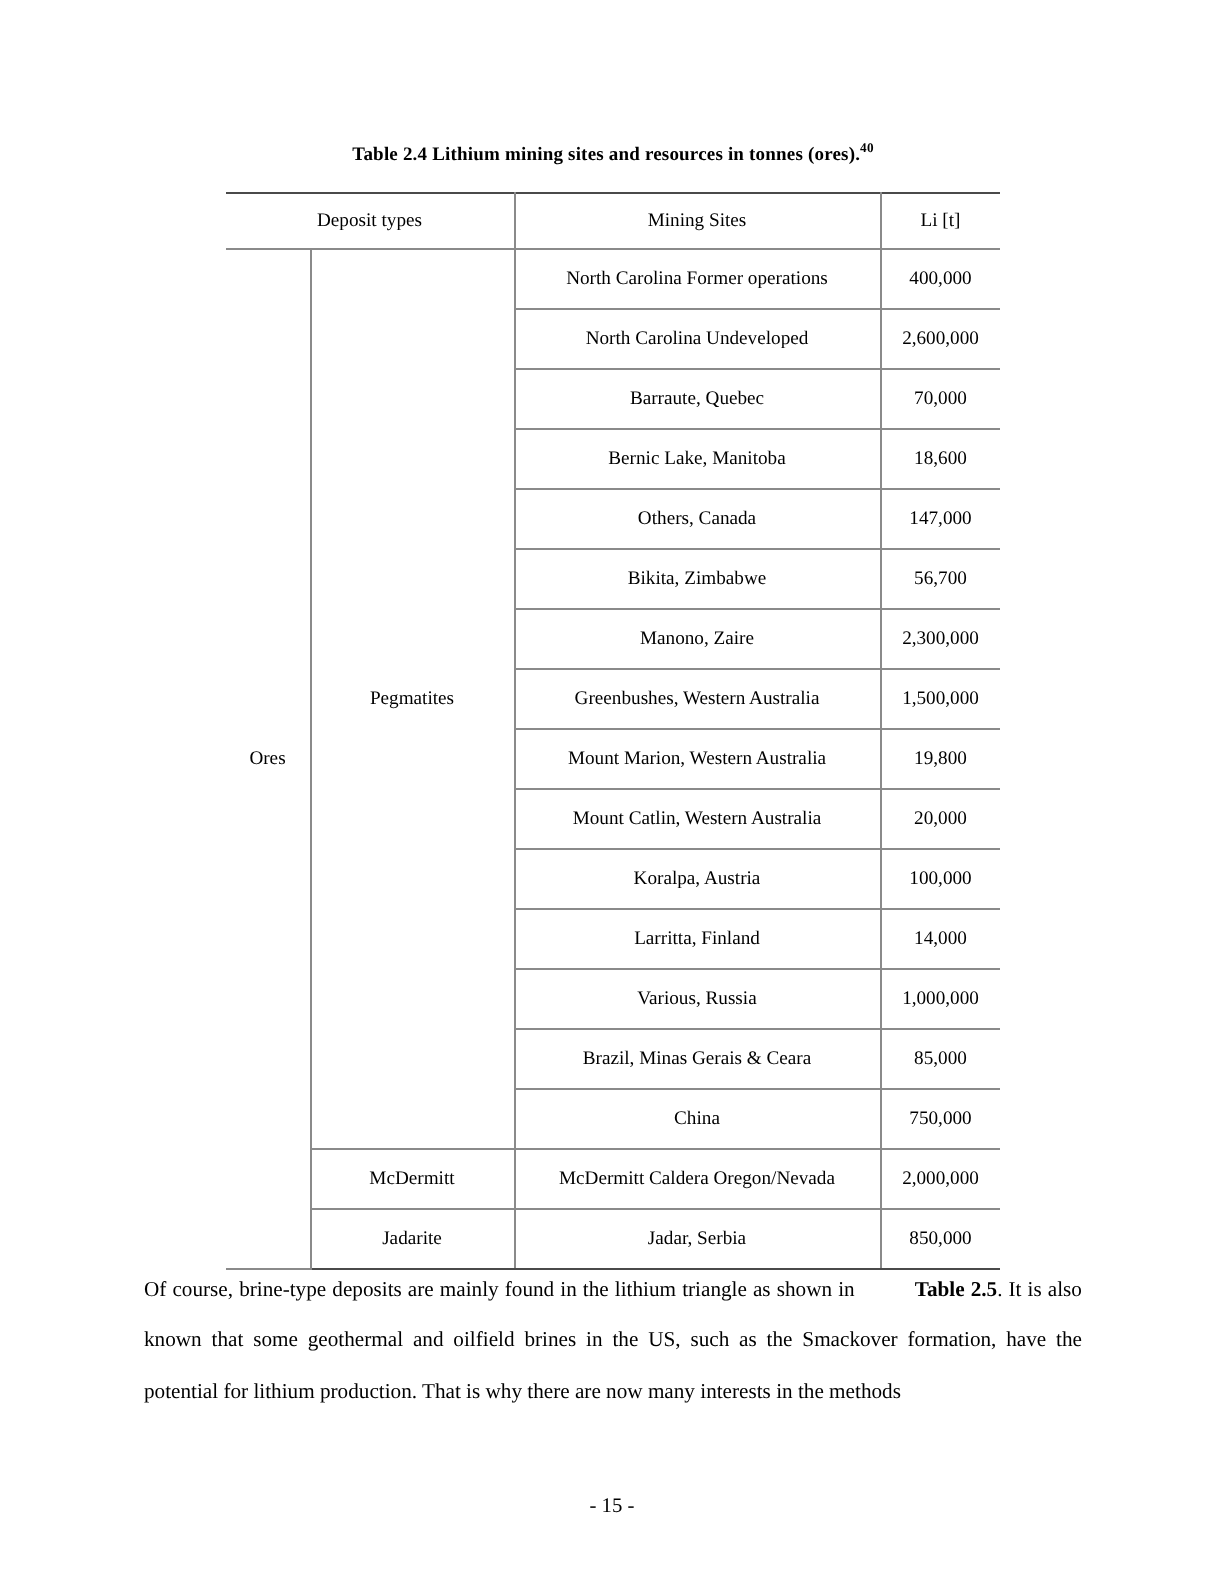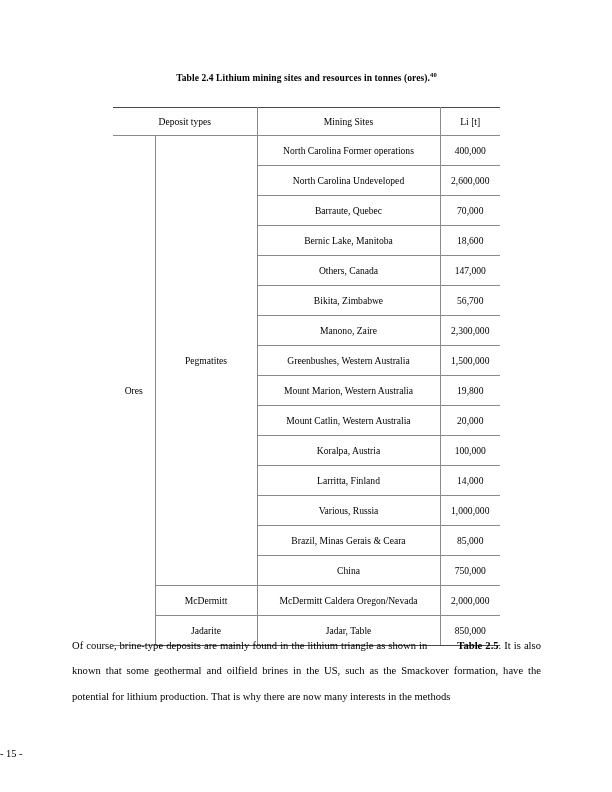--- a/index.html
+++ b/index.html
@@ -39,21 +39,21 @@
     font-size: 6.6px;
     font-weight: bold;
     vertical-align: super;
     line-height: 0;
   }
 
   
   .data-table {
     position: absolute;
     left: 113px;
-    top: 107px;
+    top: 96px;
     width: 387px;
     border-collapse: collapse;
     table-layout: fixed;
     font-size: 9.6px;
   }
   .data-table td, .data-table th {
     border: 0.8px solid #8a8a8a;
     padding: 0;
     height: 29px;
     text-align: center;
@@ -99,21 +99,21 @@
     text-justify: inter-word;
   }
   .body-par b { font-weight: bold; margin-left: 27px; }
 
   
   .page-footer {
     position: absolute;
     left: 0;
     top: 748px;
     width: 612px;
-    text-align: left;
+    text-align: center;
     font-size: 10.4px;
   }
 </style>
 </head>
 <body>
 
 <div class="page">
 
   <div class="table-caption">
     <span>Table 2.4 Lithium mining sites and resources in tonnes (ores).</span><sup>40</sup>
@@ -199,21 +199,21 @@
       </tr>
 
       <tr>
         <td class="cell-span" rowspan="1">McDermitt</td>
         <td>McDermitt Caldera Oregon/Nevada</td>
         <td>2,000,000</td>
       </tr>
 
       <tr>
         <td class="cell-span" rowspan="1">Jadarite</td>
-        <td>Jadar, Table</td>
+        <td>Jadar, Serbia</td>
         <td>850,000</td>
       </tr>
     </tbody>
   </table>
 
   <p class="body-par"><span>Of course, brine-type deposits are mainly found in the lithium triangle as shown in </span><b>Table 2.5</b><span>. It is also known that some geothermal and oilfield brines in the US, such as the Smackover formation, have the potential for lithium production. That is why there are now many interests in the methods</span></p>
 
   <div class="page-footer">- 15 -</div>
 
 </div>

